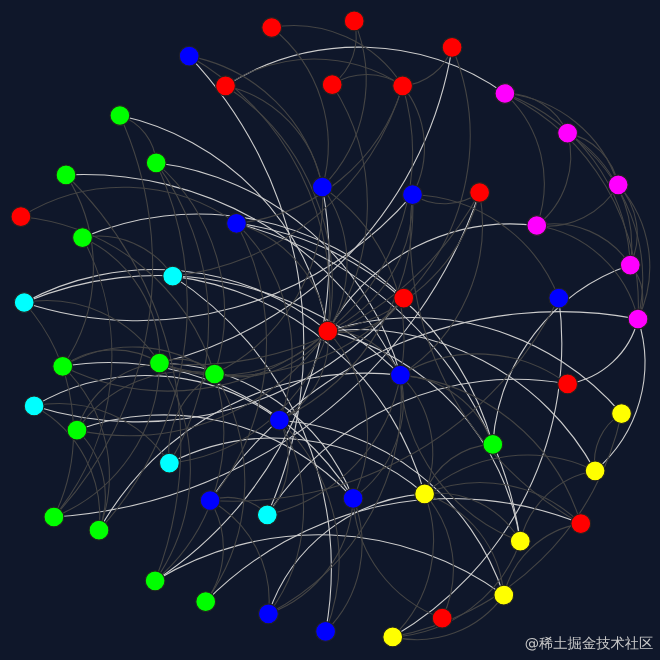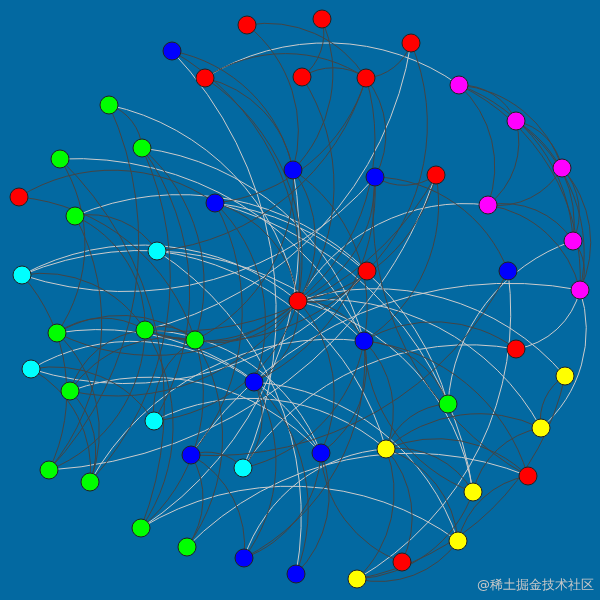--- a/index.html
+++ b/index.html
@@ -1,16 +1,16 @@
 <!DOCTYPE html>
 <html><head>
 <meta charset="utf-8">
 <style>
   html,body{margin:0;padding:0;background:#ffffff;}
-  #stage{position:relative;width:600px;height:600px;overflow:hidden;background:#0369a1;}
+  #stage{position:relative;width:600px;height:600px;overflow:hidden;background:#0f172a;}
   svg{position:absolute;left:0;top:0;}
   .watermark{position:absolute;right:6px;bottom:6px;font-family:"DejaVu Sans",sans-serif;font-size:13px;color:#c8c8c8;}
 </style>
 </head>
 <body>
 
 <div id="stage">
   <svg id="graph-svg" width="600" height="600">
     <g id="edges-weak">
         <path d="M205,78 A228.68679454660253,228.68679454660253 0 0,1 459,85" fill="none" stroke="#cccccc" stroke-width="1"></path>

